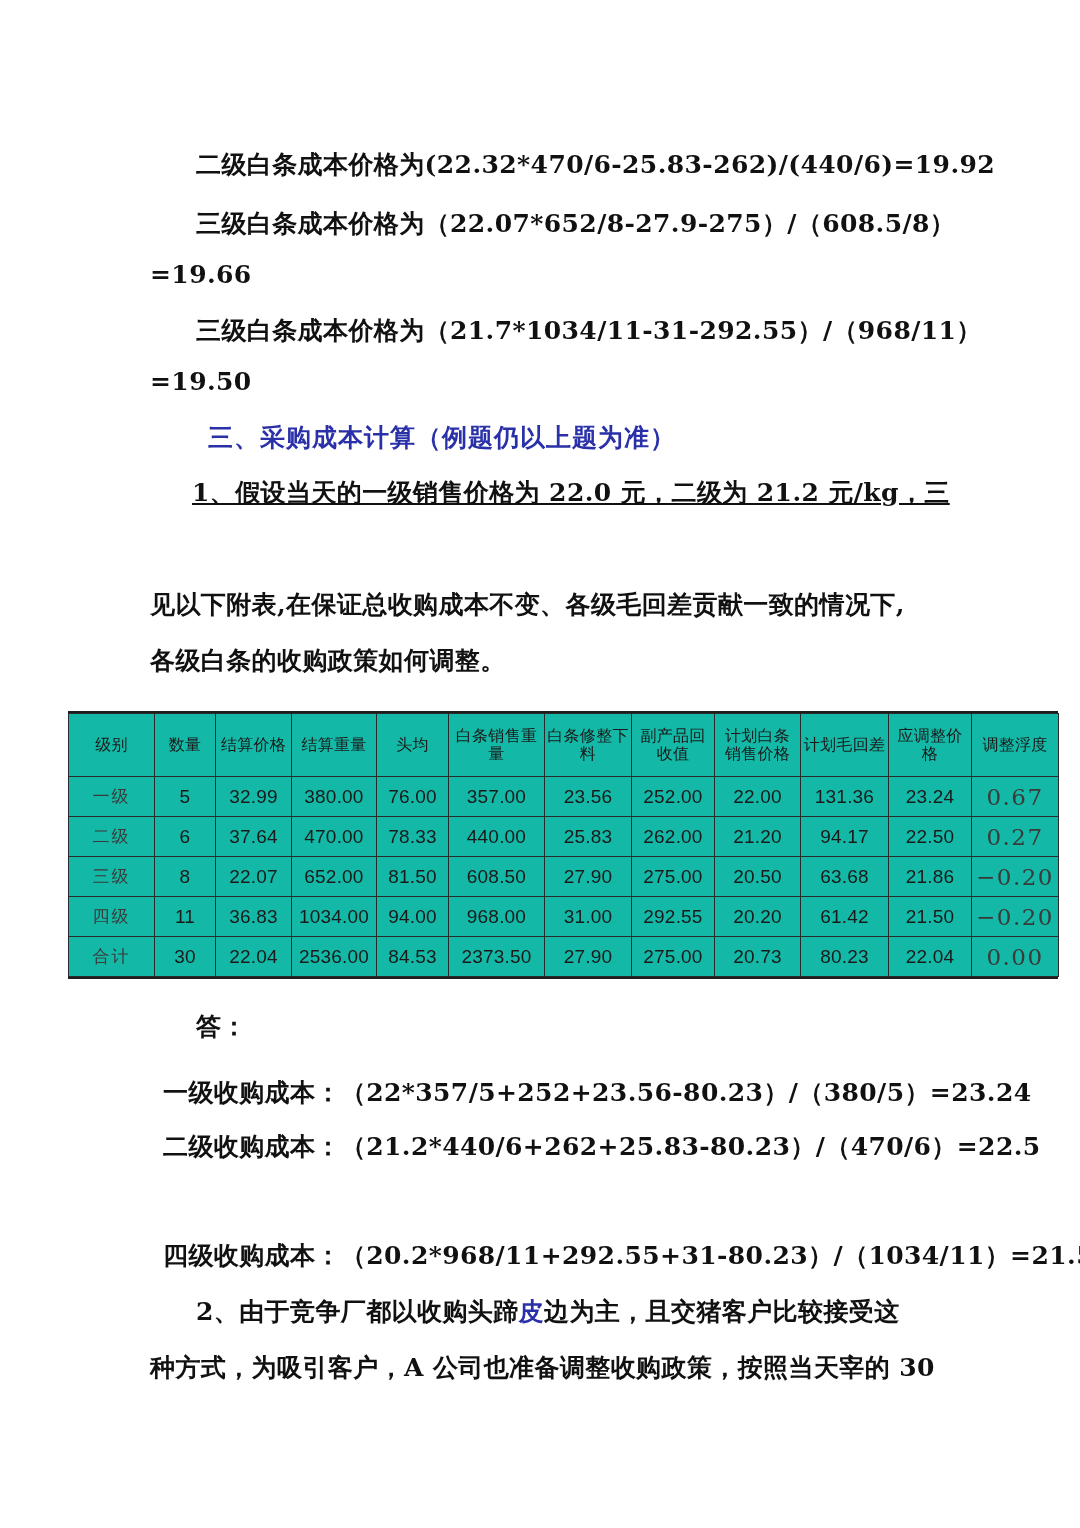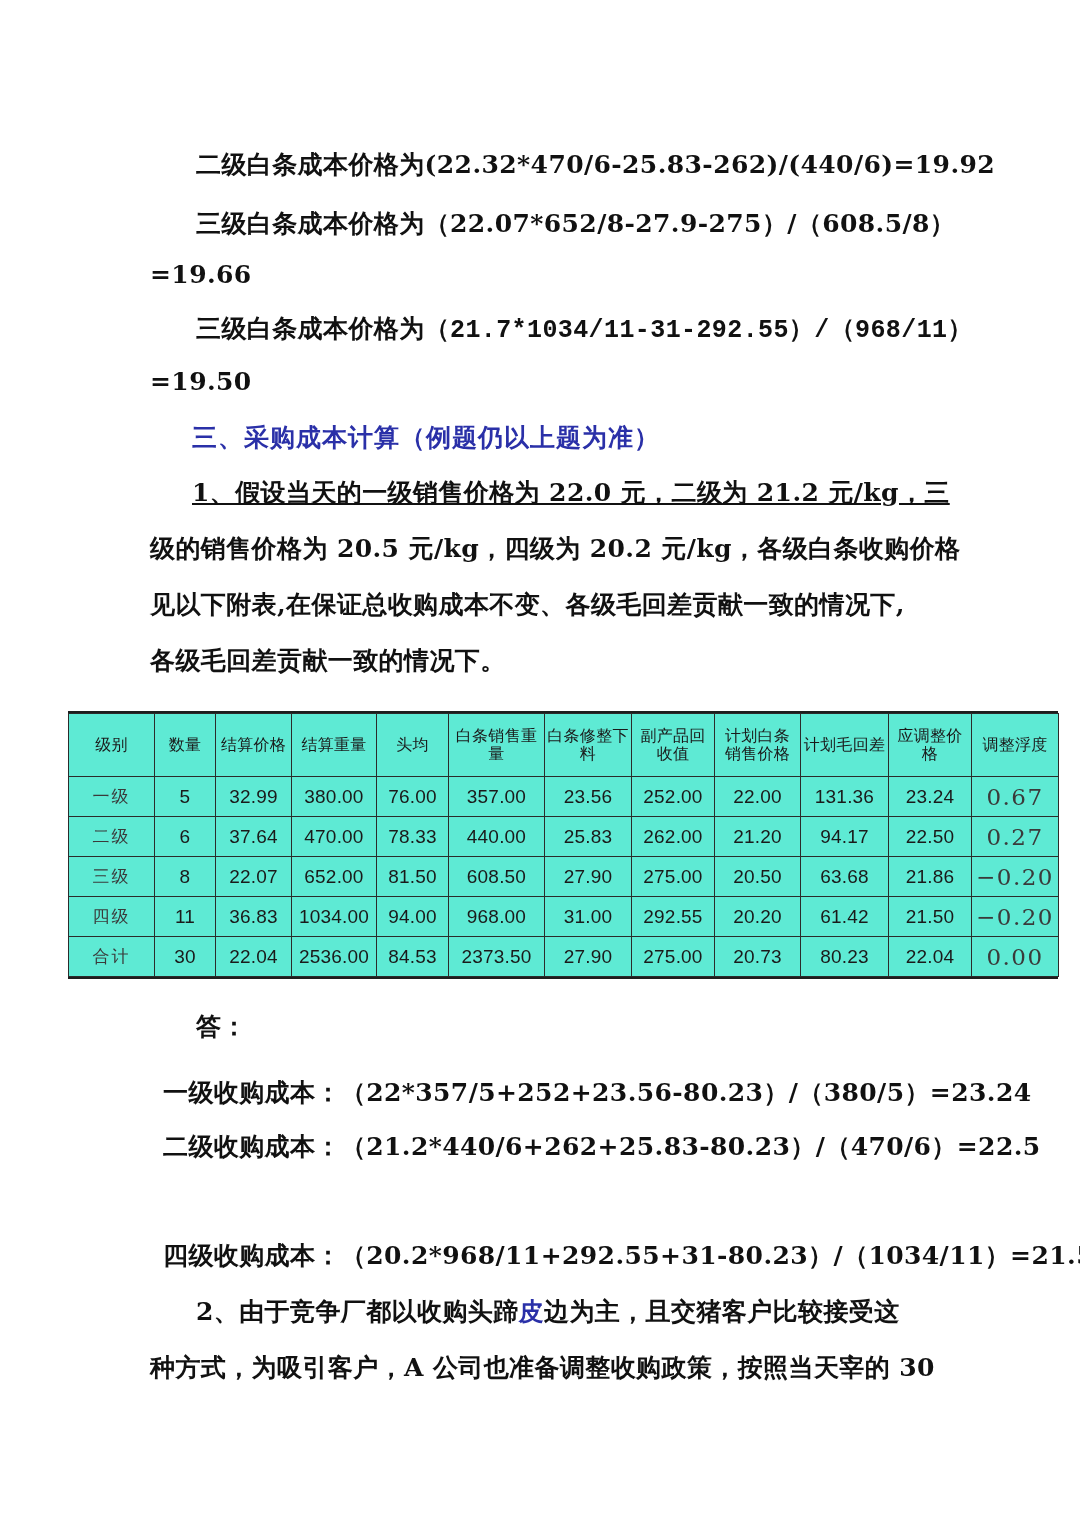--- a/index.html
+++ b/index.html
@@ -52,21 +52,21 @@
   .tbl-wrap {
     position: absolute;
     left: 68px;
     top: 713px;
     width: 990px;
   }
   table.grid {
     border-collapse: collapse;
     width: 990px;
     table-layout: fixed;
-    background: #5eead4;
+    background: #14b8a6;
   }
   table.grid td, table.grid th {
     border: 1px solid #2b2b2b;
     padding: 0 2px;
     text-align: center;
     vertical-align: middle;
     font-weight: 400;
     color: #1a1a1a;
   }
   table.grid thead th {
@@ -131,29 +131,28 @@
   col.c11 { width: 87px; }
 </style>
 </head>
 <body>
 
 <div class="page">
 
   <div class="para" style="left:196px; top:152px;">二级白条成本价格为(22.32*470/6-25.83-262)/(440/6)=19.92</div>
   <div class="para" style="left:196px; top:211px;">三级白条成本价格为（22.07*652/8-27.9-275）/（608.5/8）</div>
   <div class="para" style="left:150px; top:262px;">=19.66</div>
-  <div class="para" style="left:196px; top:318px;font-family:Liberation Mono, monospace;">三级白条成本价格为（21.7*1034/11-31-292.55）/（968/11）</div>
+  <div class="para" style="left:196px; top:318px;">三级白条成本价格为（21.7*1034/11-31-292.55）/（968/11）</div>
   <div class="para" style="left:150px; top:369px;">=19.50</div>
 
-  <div class="heading-blue" style="left:192px; top:421px;text-align:right;">三、采购成本计算（例题仍以上题为准）</div>
+  <div class="heading-blue" style="left:208px; top:421px;text-align:right;">三、采购成本计算（例题仍以上题为准）</div>
 
   <div class="para" style="left:192px; top:480px;text-decoration:underline;">1、假设当天的一级销售价格为 22.0 元，二级为 21.2 元/kg，三</div>
-  <div class="para" style="left:150px; top:536px;">级的销售价格为 20.5 元/kg，四级为 20.2 元/kg，各级白条收购价格</div>
   <div class="para" style="left:150px; top:592px;">见以下附表,在保证总收购成本不变、各级毛回差贡献一致的情况下,</div>
-  <div class="para" style="left:150px; top:648px;">各级毛回差贡献一致的情况下。</div>
+  <div class="para" style="left:150px; top:648px;">各级白条的收购政策如何调整。</div>
 
   <div class="tbl-wrap">
     <table class="grid">
       <colgroup>
         <col class="c0">
           <col class="c1">
           <col class="c2">
           <col class="c3">
         <col class="c4">
           <col class="c5">

